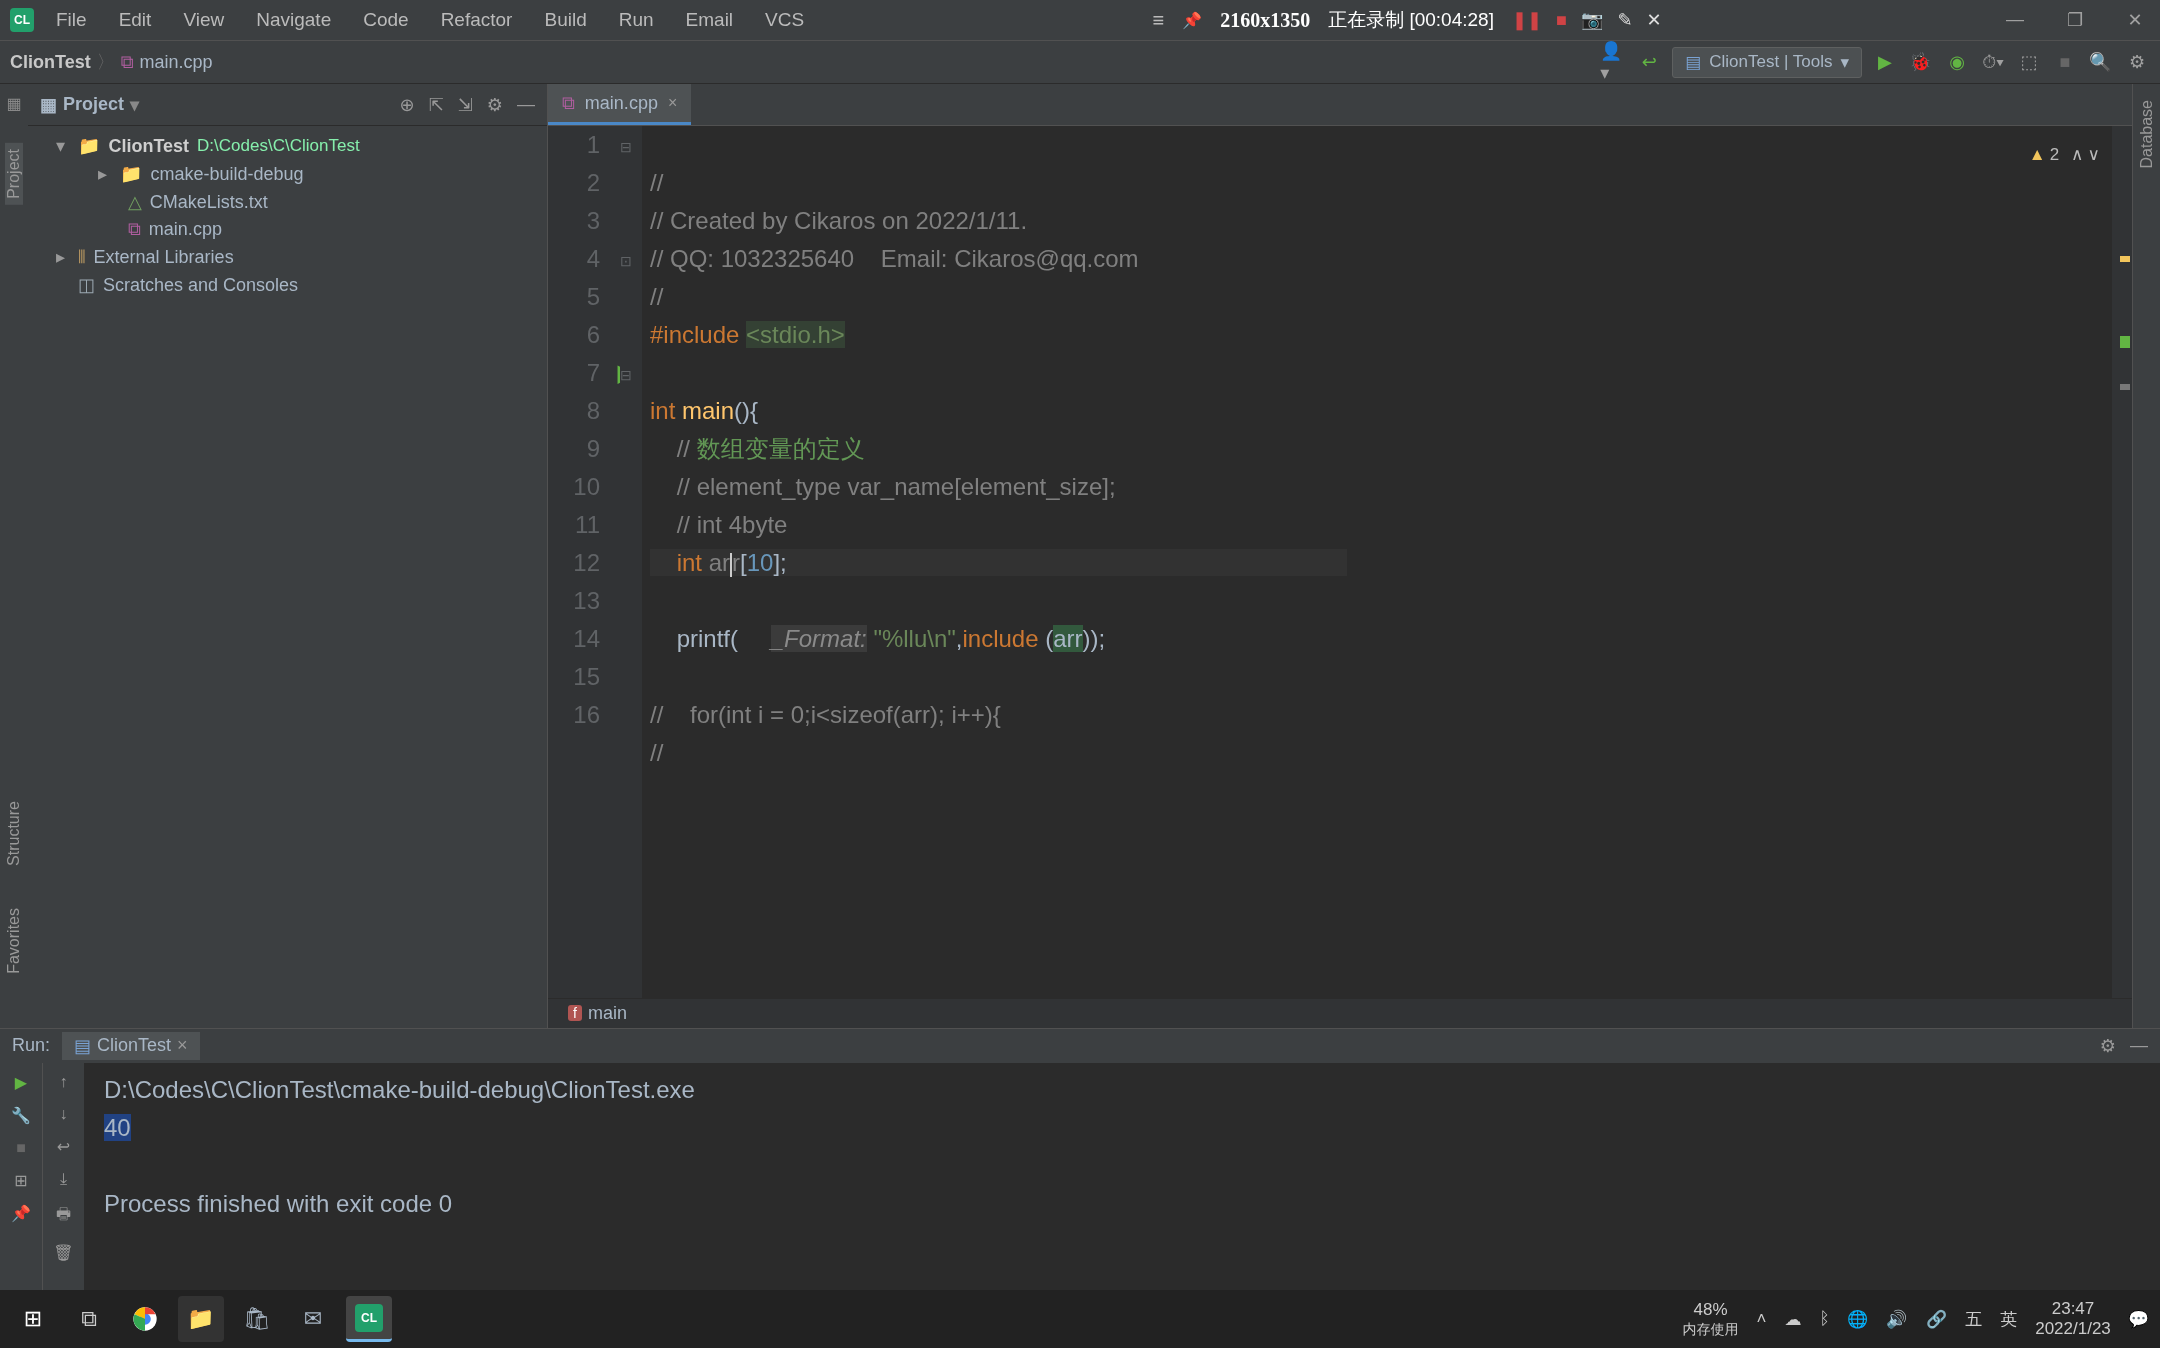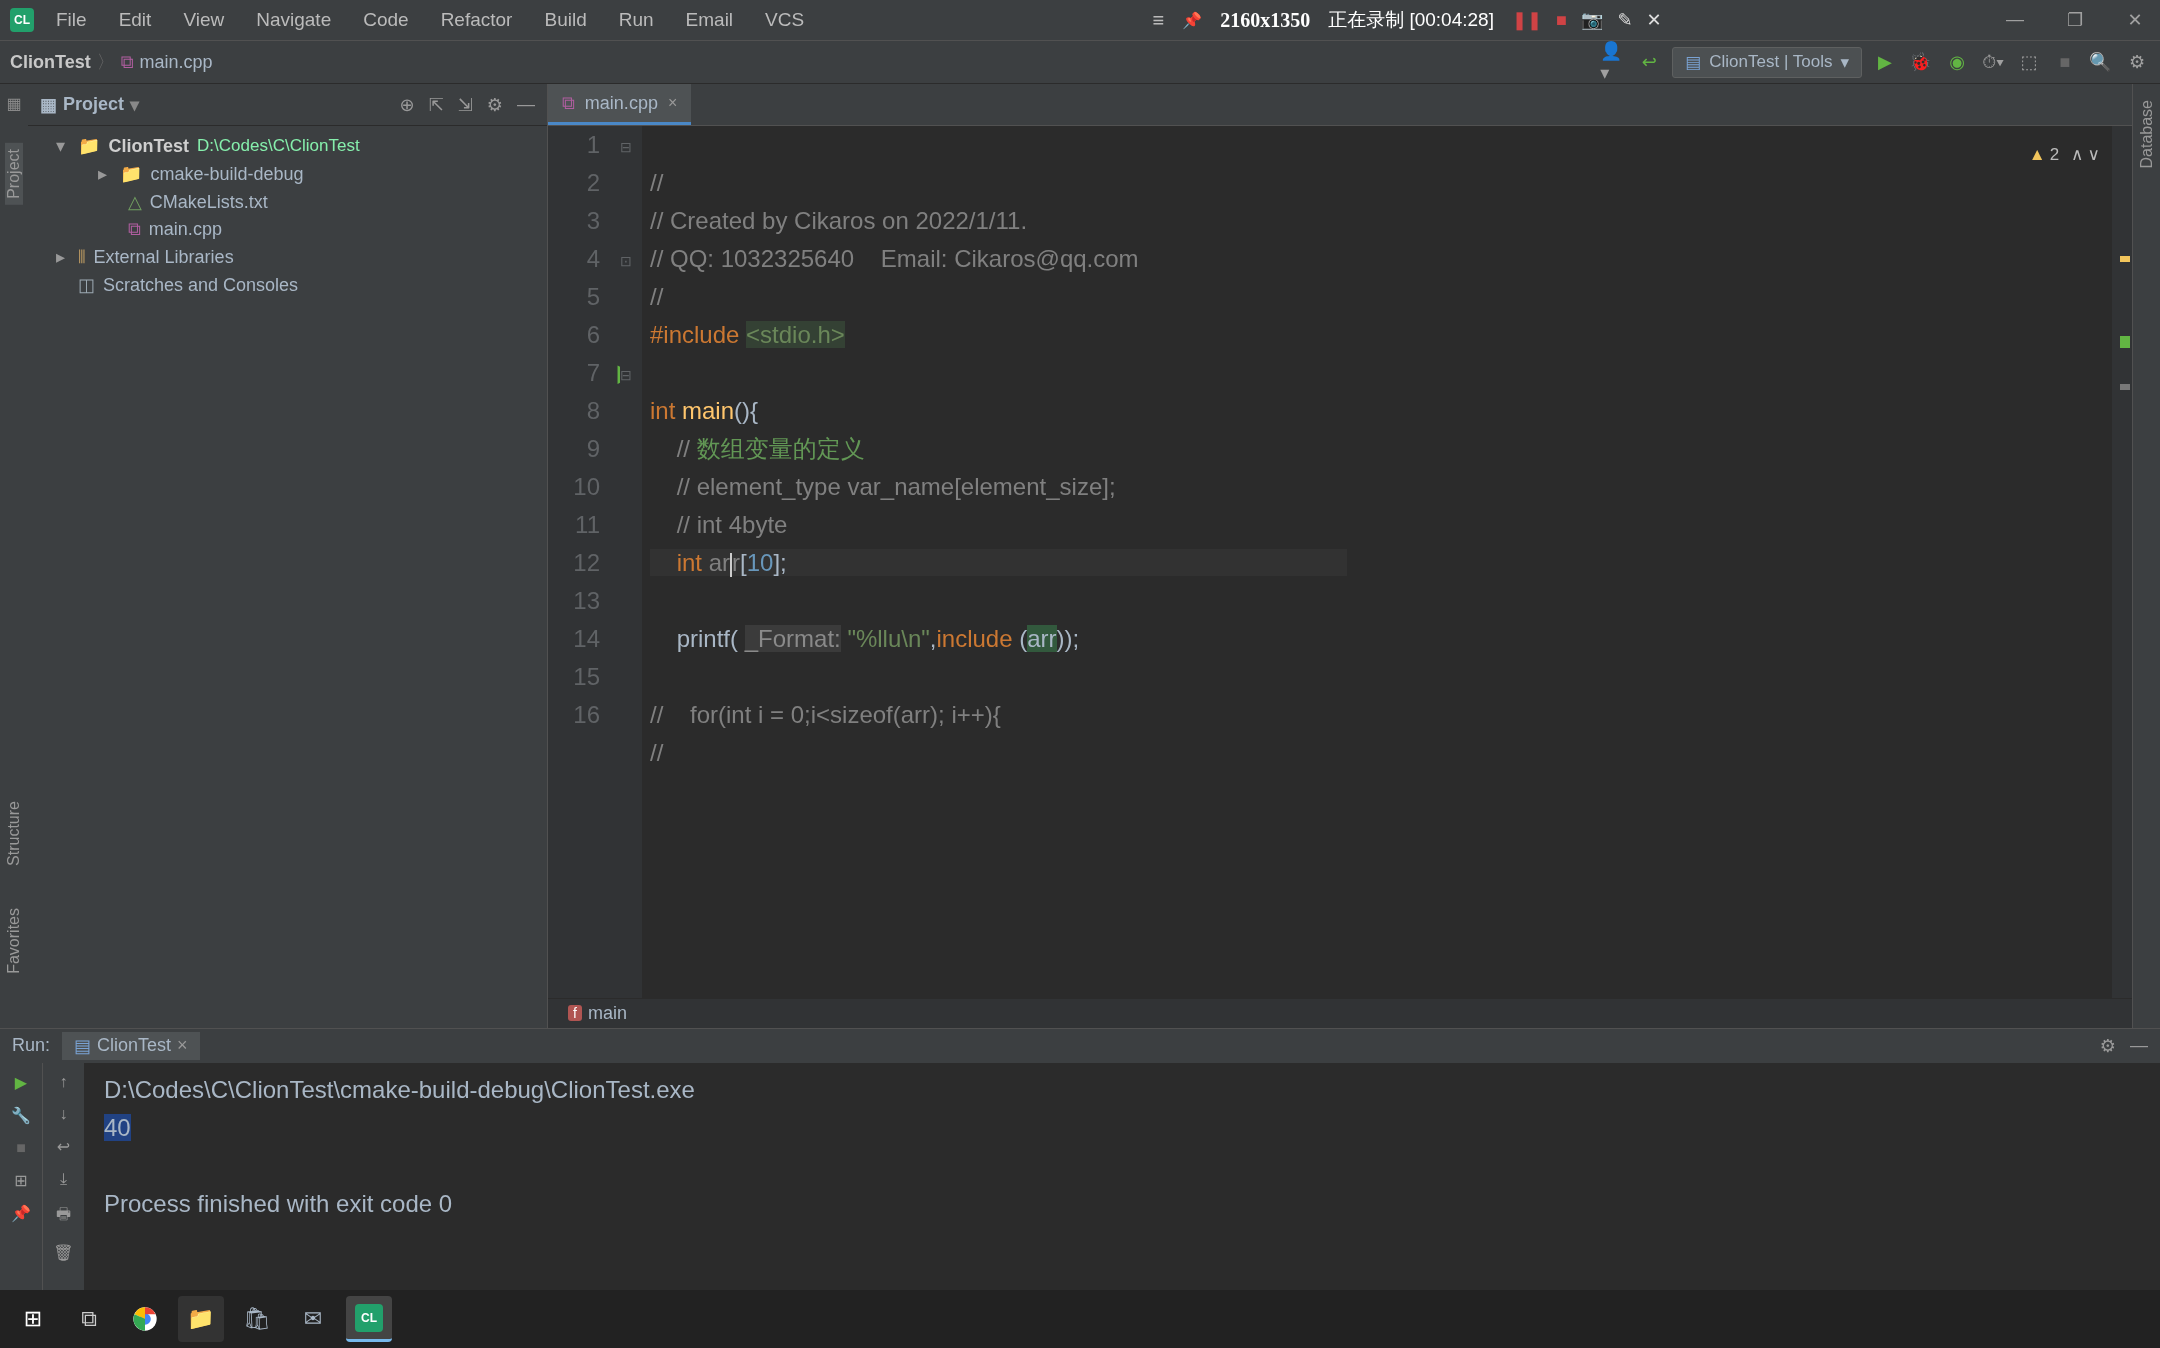--- a/index.html
+++ b/index.html
@@ -58,21 +58,21 @@
 .fold-gutter { width: 22px; background: #313335; color: #606366; position:relative; }
 .fold-mark { position:absolute; font-size:14px; }
 .code { flex: 1; padding-left: 8px; white-space: pre; color: #a9b7c6; position: relative; }
 .kw { color: #cc7832; }
 .str { color: #6a8759; }
 .cmt { color: #808080; }
 .cmt-cn { color: #629755; }
 .num { color: #6897bb; }
 .inc { color: #6a8759; background: #344134; }
 .func { color: #ffc66d; }
-.hint { color: #8a8a8a; background: #3b3b3b; }
+.hint { color: #8a8a8a; font-style: italic; background: #3b3b3b; margin-left: 26px; }
 .hl { background: #32593d; }
 .cursor-line-bg { background: #323232; }
 .editor-right-strip { width: 20px; background: #313335; position: relative; }
 .warn-badge { position: absolute; top: 10px; right: 32px; display:flex; gap:4px; align-items:center; font-size:17px; color:#bbb; }
 .warn-badge .tri { color:#f2c55c; }
 .breadcrumb-bottom { height: 30px; background: #313335; display: flex; align-items:center; padding-left: 20px; font-size: 18px; gap: 6px; border-top: 1px solid #2b2b2b; }
 .fn-badge { background: #b05552; color:#fff; border-radius:3px; padding:0 5px; font-size:14px; }
 
 
 .run-panel { background: #2b2b2b; border-top: 1px solid #515151; display:flex; flex-direction:column; }
@@ -336,13 +336,32 @@
         <path d="M3 8 A10 10 0 0 1 12 2 L12 12 Z" fill="#fbbc05"></path>
         <path d="M12 22 A10 10 0 0 1 3 8 L12 12 Z" fill="#34a853"></path>
       </svg>
   </div>
   <div class="task-icon" style="background:#333;">📁</div>
   <div class="task-icon">🛍</div>
   <div class="task-icon">✉</div>
   <div class="task-icon active" style="background:#444;">
     <div style="width:28px;height:28px;background:#22a06b;border-radius:4px;display:flex;align-items:center;justify-content:center;font-size:12px;color:#fff;font-weight:bold;">CL</div>
   </div>
+  <div class="taskbar-right">
+    <div class="taskbar-clock">
+      <div>48%</div>
+      <div style="font-size:14px;">内存使用</div>
+    </div>
+    <span>˄</span>
+    <span>☁</span>
+    <span>ᛒ</span>
+    <span>🌐</span>
+    <span>🔊</span>
+    <span>🔗</span>
+    <span>五</span>
+    <span>英</span>
+    <div class="taskbar-clock">
+      <div>23:47</div>
+      <div>2022/1/23</div>
+    </div>
+    <span>💬</span>
+  </div>
 </div>
 
 </body></html>

